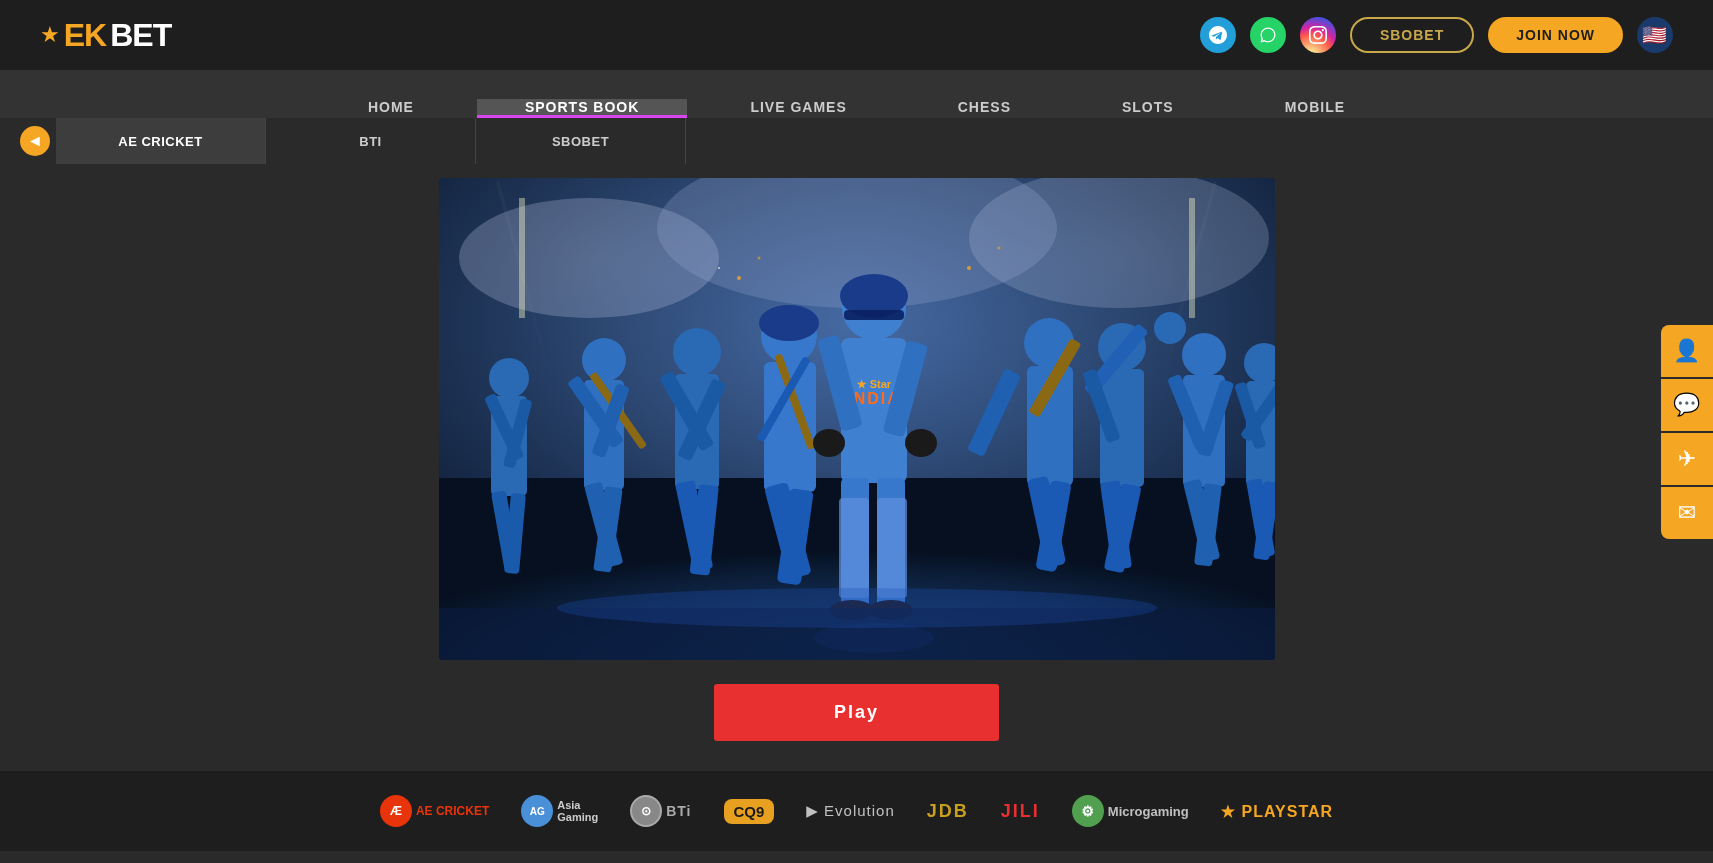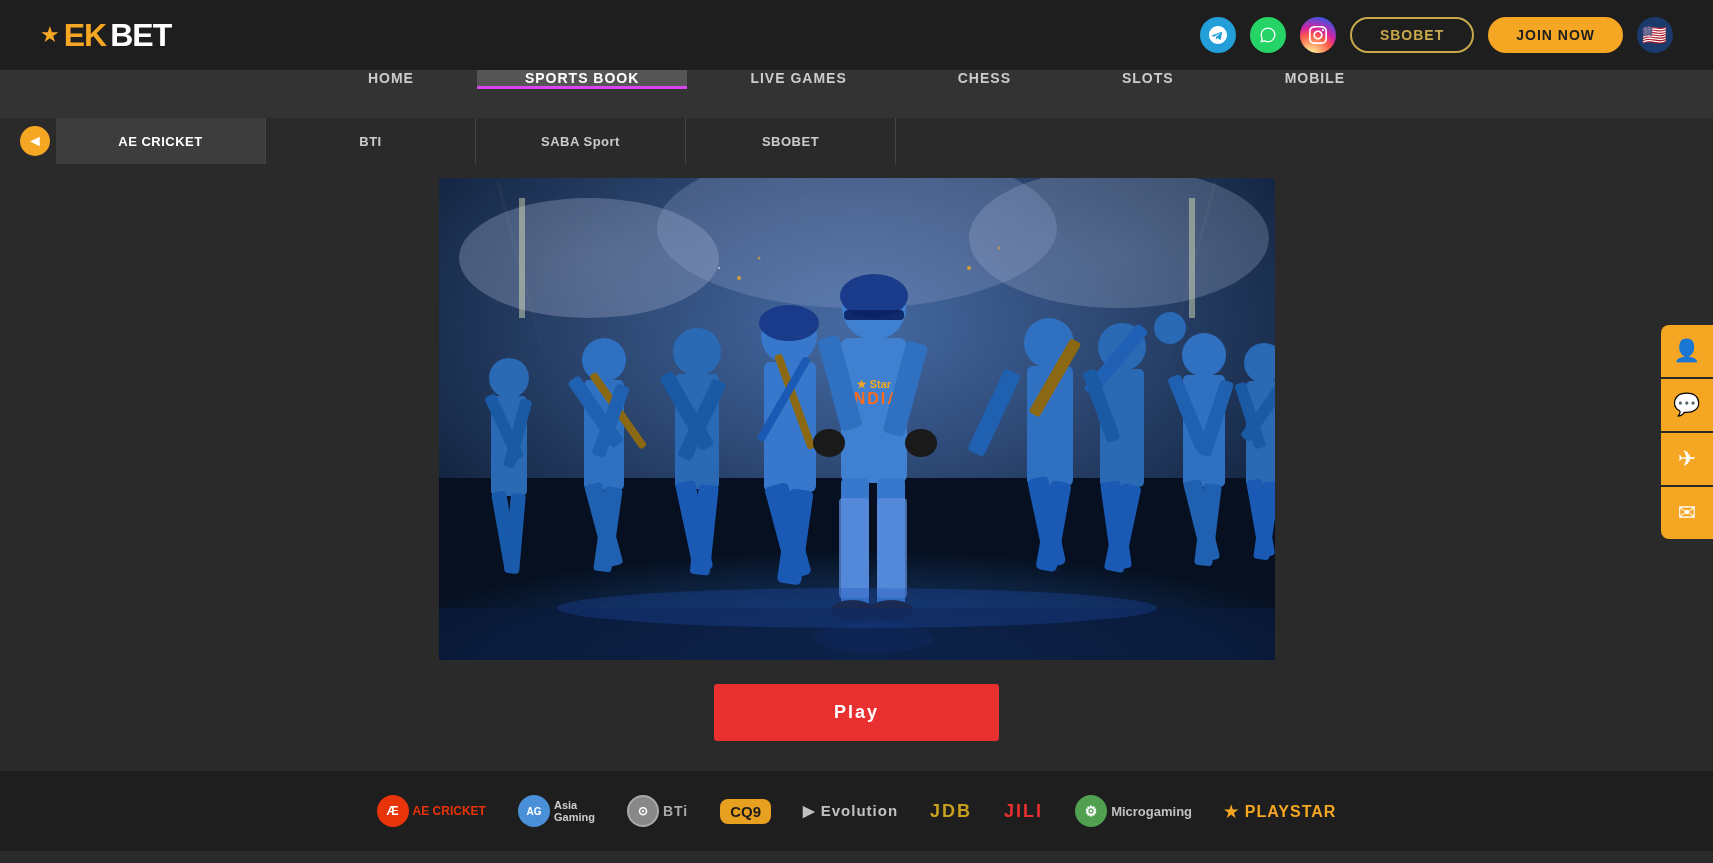--- a/index.html
+++ b/index.html
@@ -98,21 +98,21 @@
     
     .nav-bar {
       background-color: #333333;
       display: flex;
       align-items: center;
       justify-content: center;
       height: 48px;
     }
     .nav-items {
       display: flex;
-      align-items: flex-start;
+      align-items: flex-end;
       height: 100%;
       gap: 15px;
     }
     .nav-item {
       display: flex;
       align-items: center;
       padding: 0 48px;
       color: #cccccc;
       font-size: 14px;
       font-weight: 600;
@@ -354,21 +354,20 @@
     <div class="nav-item">SLOTS</div>
     <div class="nav-item">MOBILE</div>
   </div>
 </div>
 
 <div class="sub-nav">
   <div class="sub-nav-arrow">◄</div>
   <div class="sub-nav-tabs">
     <div class="sub-tab active">AE CRICKET</div>
     <div class="sub-tab">BTI</div>
-    <div class="sub-tab">SABA Sport</div>
     <div class="sub-tab">SBOBET</div>
   </div>
 </div>
 
 <div class="main-content">
   <div class="game-banner">
     <div class="banner-bg"></div>
     <div class="cricket-visual">
 
       <div class="cloud-left"></div>
@@ -545,21 +544,21 @@
     <span style="font-size:11px;">Asia<br>Gaming</span>
   </div>
   <div class="footer-logo-item">
     <div class="logo-circle" style="background:#888;color:white;border:2px solid #aaa;">⊙</div>
     <span style="color:#aaa;font-size:14px;font-weight:900;letter-spacing:1px;">BTi</span>
   </div>
   <div class="footer-logo-item">
     <div style="background:#e8a020;border-radius:8px;padding:4px 10px;color:#1a1a1a;font-weight:900;font-size:15px;">CQ9</div>
   </div>
   <div class="footer-logo-item">
-    <span style="color:#c0c0c0;font-size:15px;font-weight:700;letter-spacing:1px;">▶ Evolution</span>
+    <span style="color:#c0c0c0;font-size:15px;font-weight:400;letter-spacing:1px;">▶ Evolution</span>
   </div>
   <div class="footer-logo-item">
     <span style="color:#c8a020;font-size:18px;font-weight:900;letter-spacing:2px;">JDB</span>
   </div>
   <div class="footer-logo-item">
     <span style="color:#e83030;font-size:18px;font-weight:900;letter-spacing:2px;">JILI</span>
   </div>
   <div class="footer-logo-item">
     <div class="logo-circle" style="background:#50a050;color:white;font-size:14px;">⚙</div>
     <span style="color:#c0c0c0;font-size:13px;">Microgaming</span>

